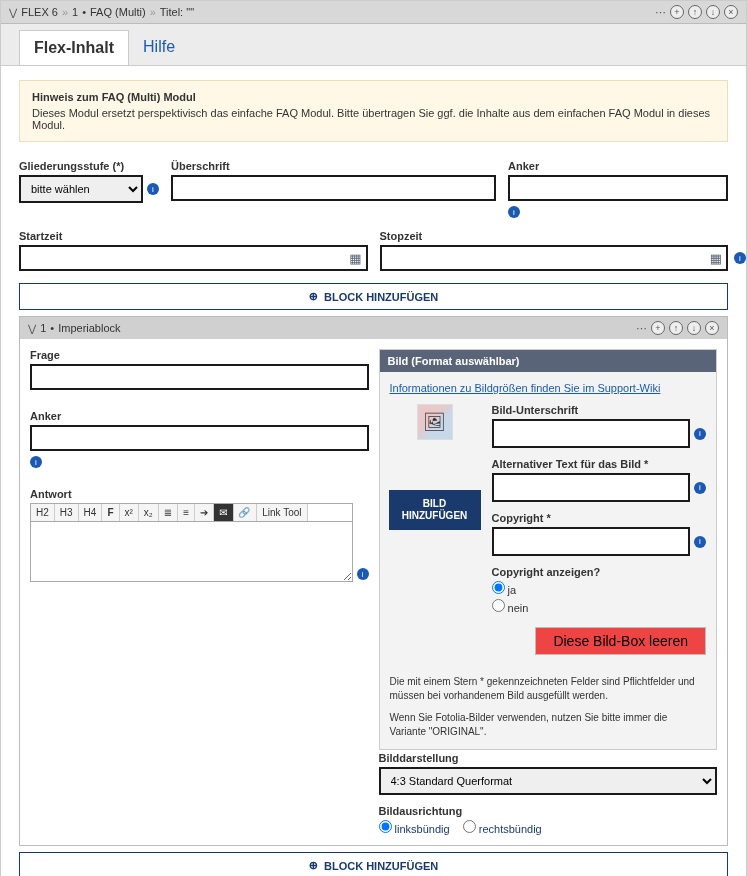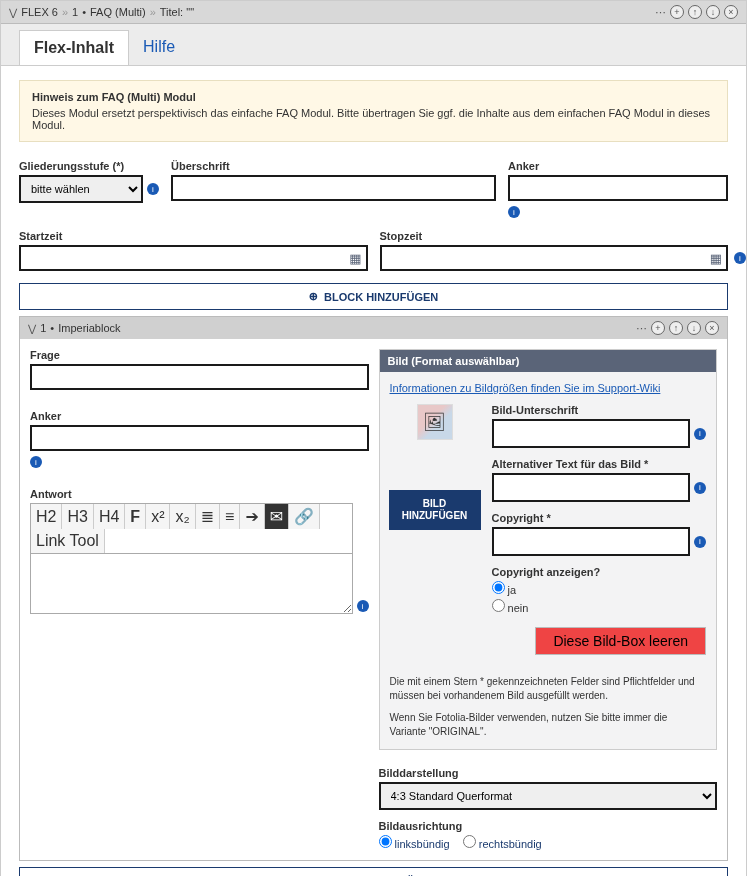--- a/index.html
+++ b/index.html
@@ -24,21 +24,21 @@
 .field .ctrl { display: flex; align-items: center; gap: 4px; }
 .field input[type=text], .field select, .field textarea { border: 2px solid #1a1a1a; padding: 5px 6px; font-size: 11px; font-family: inherit; width: 100%; }
 .info-icon { width: 12px; height: 12px; border-radius: 50%; background: #1a5ab5; color: #fff; font-size: 8px; display: inline-flex; align-items: center; justify-content: center; cursor: pointer; flex-shrink: 0; }
 .block-btn { border: 1px solid #1a3a6e; background: #fff; color: #1a3a6e; width: 100%; padding: 6px; font-size: 11px; font-weight: bold; cursor: pointer; display: flex; align-items: center; justify-content: center; gap: 6px; }
 .sub-panel { border: 1px solid #bbb; margin: 6px 0; }
 .sub-header { background: #d0d0d0; padding: 4px 8px; display: flex; align-items: center; justify-content: space-between; font-size: 11px; }
 .sub-body { display: flex; gap: 10px; padding: 10px; }
 .left-col { flex: 1; display: flex; flex-direction: column; gap: 20px; }
 .right-col { flex: 1; }
 .toolbar { border: 1px solid #aaa; display: flex; flex-wrap: wrap; }
-.tb-btn { border: none; border-right: 1px solid #ccc; background: #f5f5f5; padding: 3px 5px; font-size: 16px; cursor: pointer; color: #333; font-family: inherit; }
+.tb-btn { border: none; border-right: 1px solid #ccc; background: #f5f5f5; padding: 3px 5px; font-size: 10px; cursor: pointer; color: #333; font-family: inherit; }
 .rte-area { border: 1px solid #aaa; border-top: none; min-height: 60px; padding: 4px; resize: both; overflow: auto; }
 .bild-box { background: #f3f3f4; border: 1px solid #ccc; }
 .bild-header { background: #5a6478; color: #fff; font-weight: bold; padding: 5px 8px; font-size: 11px; }
 .bild-body { padding: 10px; font-size: 11px; }
 .bild-link { color: #1a5ab5; text-decoration: underline; cursor: pointer; display: inline-block; margin-bottom: 10px; }
 .bild-row { display: flex; gap: 12px; align-items: flex-start; }
 .bild-thumb-col { display: flex; flex-direction: column; align-items: center; gap: 50px; width: 90px; }
 .bild-thumb { width: 36px; height: 36px; background: linear-gradient(135deg,#e8c8c8 40%,#c8d8e8 60%); border: 1px solid #ddd; display: flex; align-items: center; justify-content: center; font-size: 18px; }
 .bild-add-btn { background: #1a3a6e; color: #fff; border: none; padding: 8px 6px; font-size: 10px; font-weight: bold; cursor: pointer; text-align: center; line-height: 1.2; width: 92px; }
 .bild-fields { flex: 1; display: flex; flex-direction: column; gap: 10px; }
@@ -236,21 +236,21 @@
                     <div style="clear:both"></div>
                   </div>
                 </div>
               </div>
 
               <div class="bild-note">Die mit einem Stern * gekennzeichneten Felder sind Pflichtfelder und müssen bei vorhandenem Bild ausgefüllt werden.</div>
               <div class="bild-note" style="margin-top:8px">Wenn Sie Fotolia-Bilder verwenden, nutzen Sie bitte immer die Variante "ORIGINAL".</div>
             </div>
           </div>
 
-          <div class="field" style="margin-top:17px">
+          <div class="field" style="margin-top:2px">
             <label>Bilddarstellung</label>
             <select class="bild-select"><option>4:3 Standard Querformat</option></select>
           </div>
 
           <div class="field" style="margin-top:10px">
             <label>Bildausrichtung</label>
             <div class="radio-row" style="color:#1a3a6e">
               <label><input type="radio" name="al" checked="" style=""> <span>linksbündig</span></label>
               <label><input type="radio" name="al" style=""> <span>rechtsbündig</span></label>
             </div>

